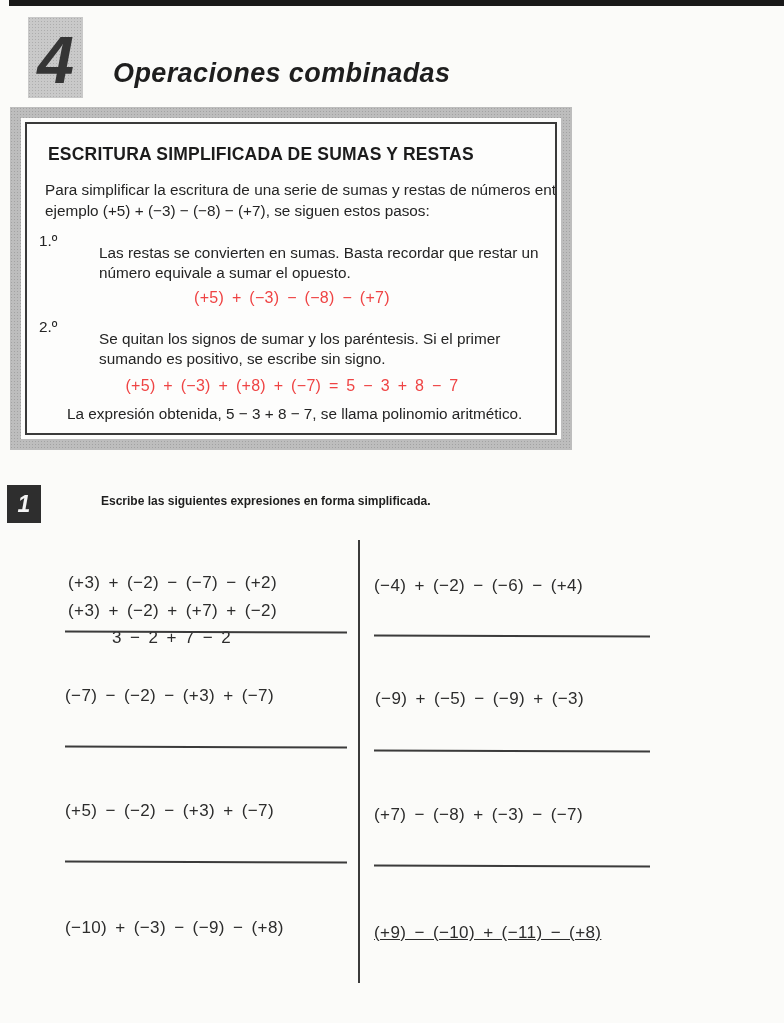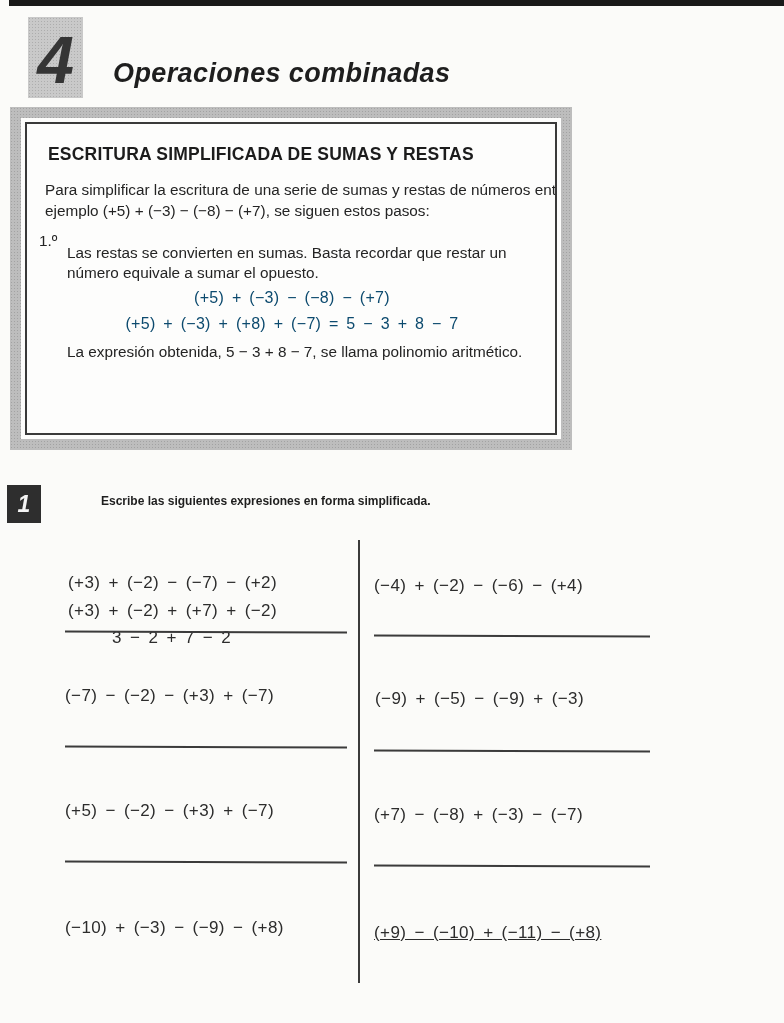--- a/index.html
+++ b/index.html
@@ -87,27 +87,28 @@
     line-height: 21px;
     color: #242424;
     width: 594px;
   }
   .step {
     display: flex;
     margin: 10px 0 0 -6px;
     font-size: 15.3px;
     line-height: 20px;
     color: #242424;
+    gap: 32px;
   }
   .step .step-marker { width: 28px; flex: none; }
   .step .step-text { flex: 1; margin-top: 12px; }
   .equation {
     text-align: center;
     font-size: 16px;
-    color: #0c4a6e;
+    color: #ef4444;
     word-spacing: 3px;
     letter-spacing: 0.3px;
   }
   .eq-1 { margin-top: 6px; }
   .eq-2 { margin-top: 10px; }
   .eq-3 { margin-top: 8px; }
   .conclusion {
     margin: 10px 0 0 22px;
     font-size: 15.3px;
     color: #242424;
@@ -197,20 +198,24 @@
       <div class="info-box-inner">
         <h2 class="info-heading">ESCRITURA SIMPLIFICADA DE SUMAS Y RESTAS</h2>
         <p class="info-intro">Para simplificar la escritura de una serie de sumas y restas de números enteros, por ejemplo (+5) + (−3) − (−8) − (+7), se siguen estos pasos:</p>
 
         <div class="step">
           <span class="step-marker">1.º</span>
           <span class="step-text">Las restas se convierten en sumas. Basta recordar que restar un número equivale a sumar el opuesto.</span>
         </div>
         <div class="equation eq-1">(+5) + (−3) − (−8) − (+7)</div>
 
+        <div class="step">
+          <span class="step-marker">2.º</span>
+          <span class="step-text">Se quitan los signos de sumar y los paréntesis. Si el primer sumando es positivo, se escribe sin signo.</span>
+        </div>
         <div class="equation eq-3">(+5) + (−3) + (+8) + (−7) = 5 − 3 + 8 − 7</div>
 
         <p class="conclusion">La expresión obtenida, 5 − 3 + 8 − 7, se llama polinomio aritmético.</p>
       </div>
     </div>
   </div>
 
   <div class="exercise-number-badge">
     <span>1</span>
   </div>

